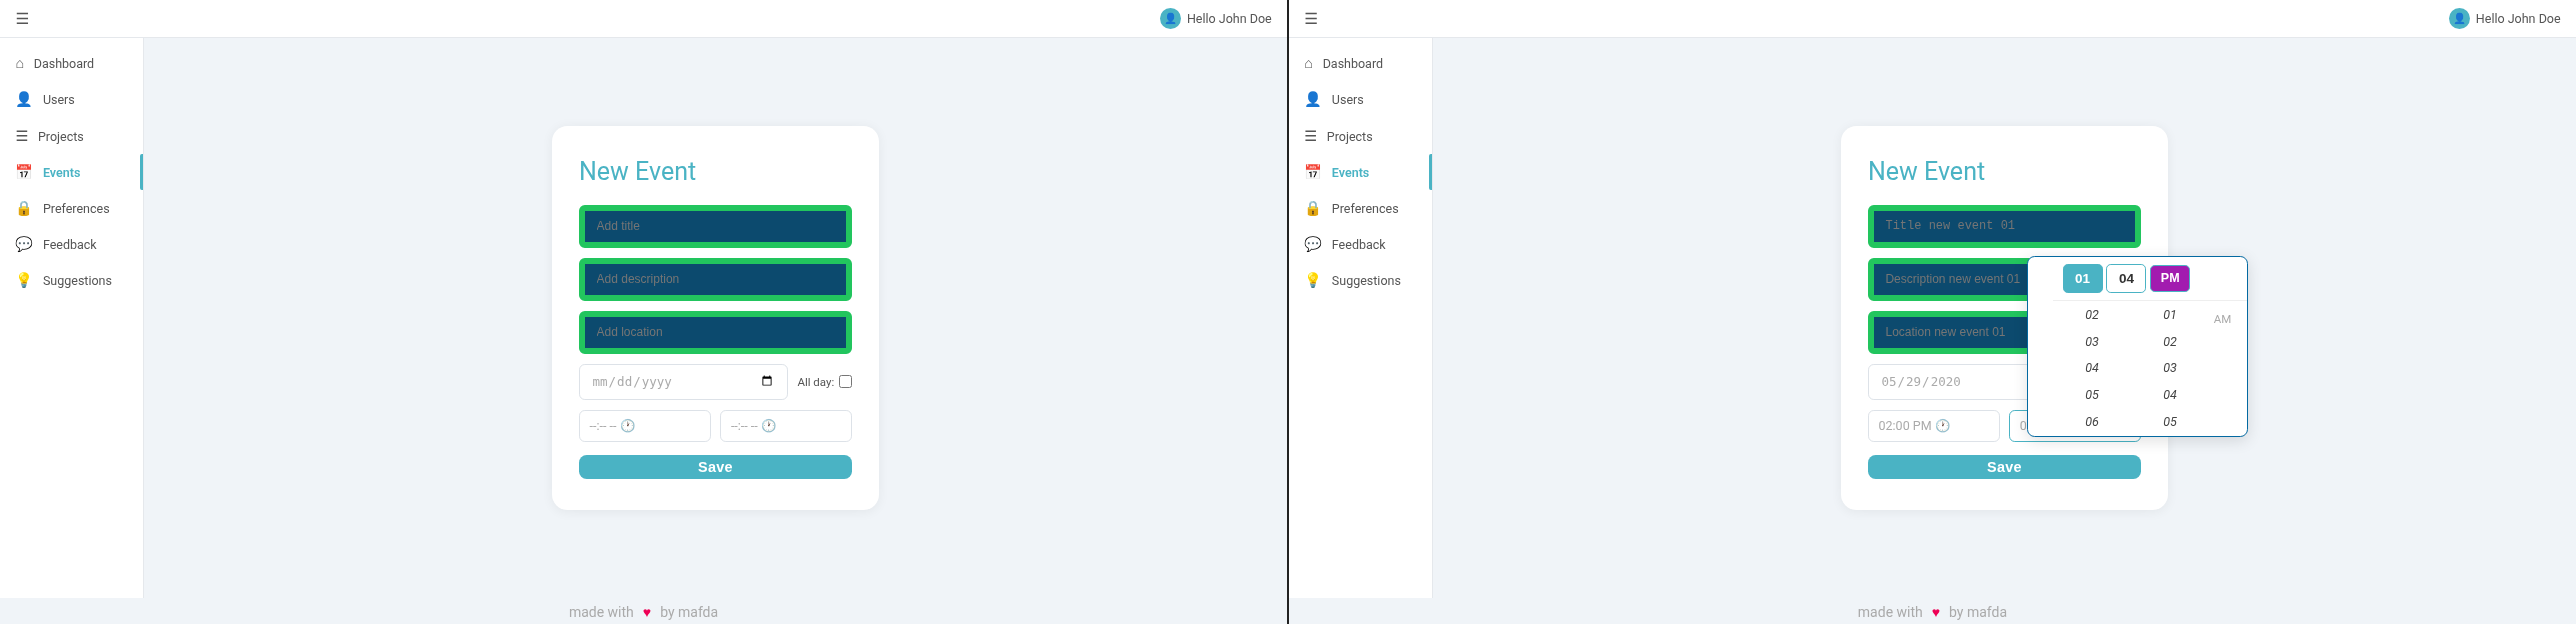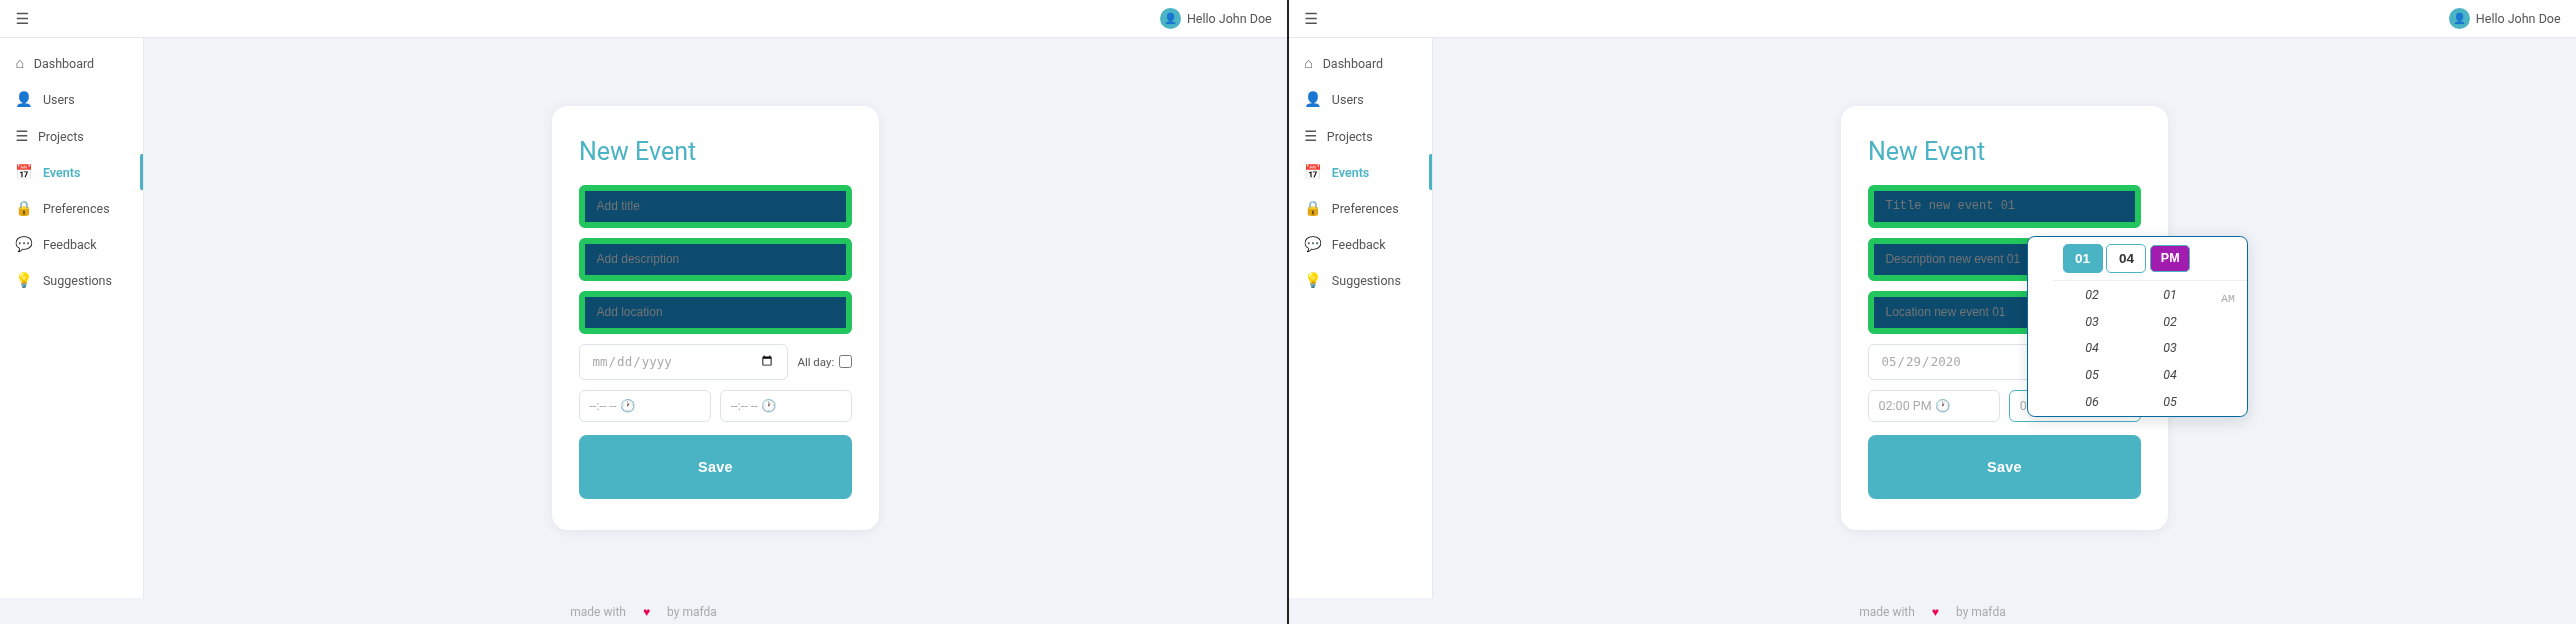--- a/index.html
+++ b/index.html
@@ -191,36 +191,36 @@
     }
     .time-input-inner span { color: #aaa; font-size: 12.5px; }
     .clock-icon { color: #aaa; font-size: 13.5px; }
 
     .save-btn {
       width: 100%;
       background: #4ab3c4;
       color: #fff;
       border: none;
       border-radius: 7.7px;
-      padding: 24px;
+      padding: 4px;
       font-size: 14.4px;
       font-weight: 600;
       cursor: pointer;
       letter-spacing: 0.3px;
     }
 
     
     .footer {
       height: 27px;
       display: flex;
       align-items: center;
       justify-content: center;
-      font-size: 12px;
+      font-size: 14px;
       color: #aaa;
-      gap: 17px;
+      gap: 9px;
     }
     .footer-heart { color: #e05; }
 
     
     .time-picker-dropdown {
       position: absolute;
       top: 0;
       left: 0;
       background: #fff;
       border: 1px solid #0369a1;
@@ -275,24 +275,22 @@
       padding: 5.8px 0;
       text-align: center;
       font-size: 12.5px;
       color: #444;
       cursor: pointer;
     }
     .tp-ampm-col {
       width: 38px;
       display: flex;
       flex-direction: column;
-      align-items: center;
       padding-top: 7.7px;
       gap: 3.8px;
-      font-family: Liberation Mono, monospace;
     }
     .tp-ampm-item {
       font-size: 11.5px;
       color: #aaa;
       cursor: pointer;
       padding: 2.9px 4.8px;
     }
 
     .form-card-right {
       background: #fff;

